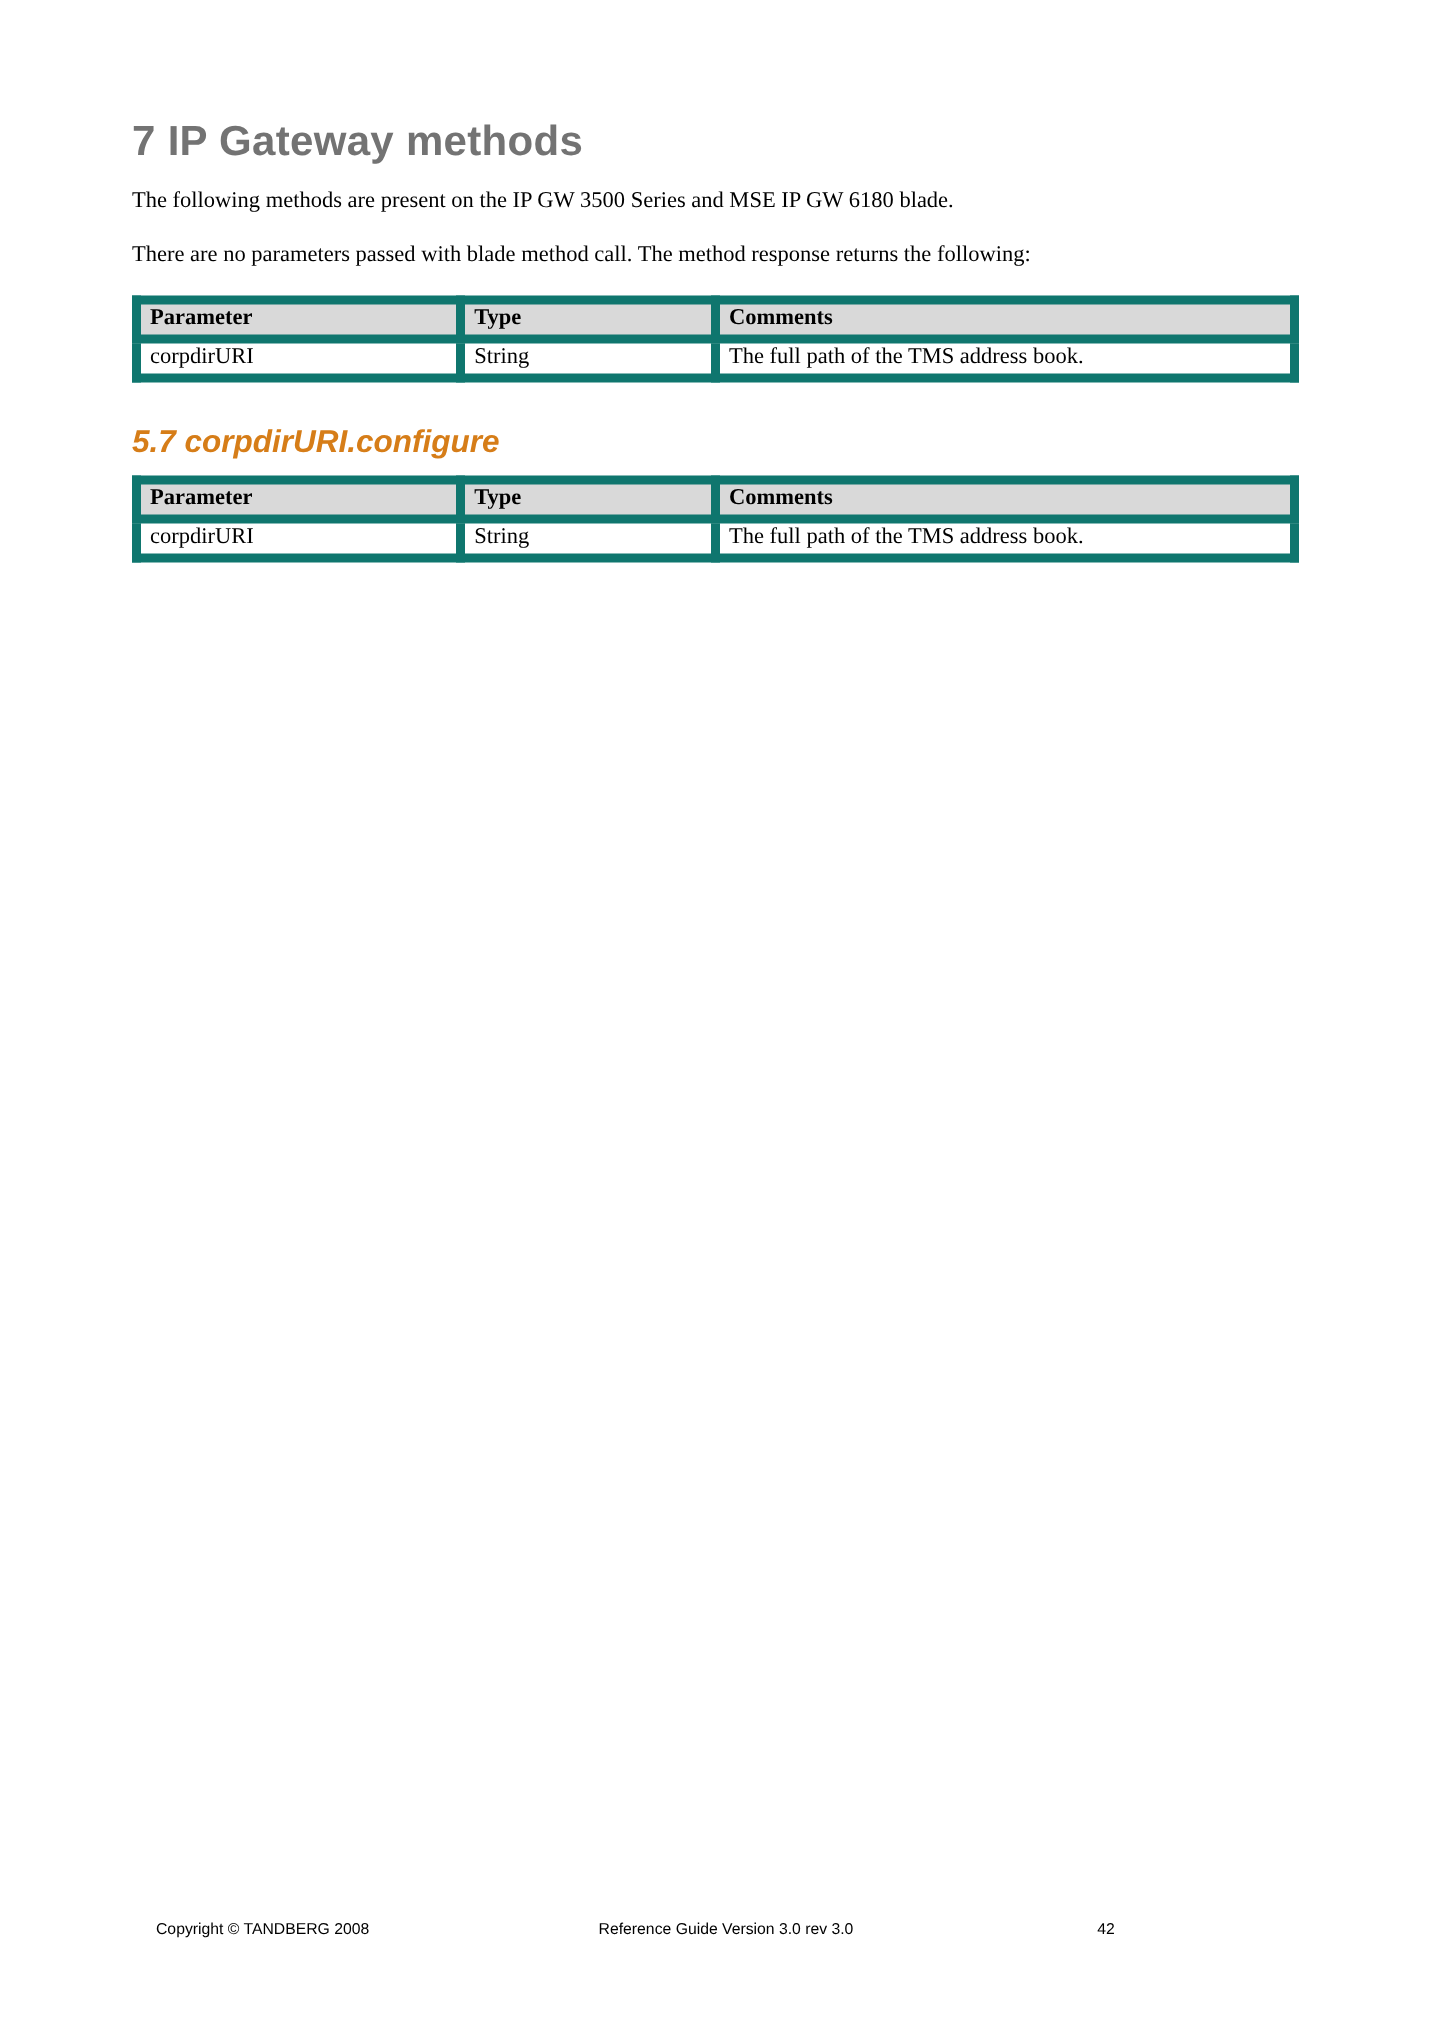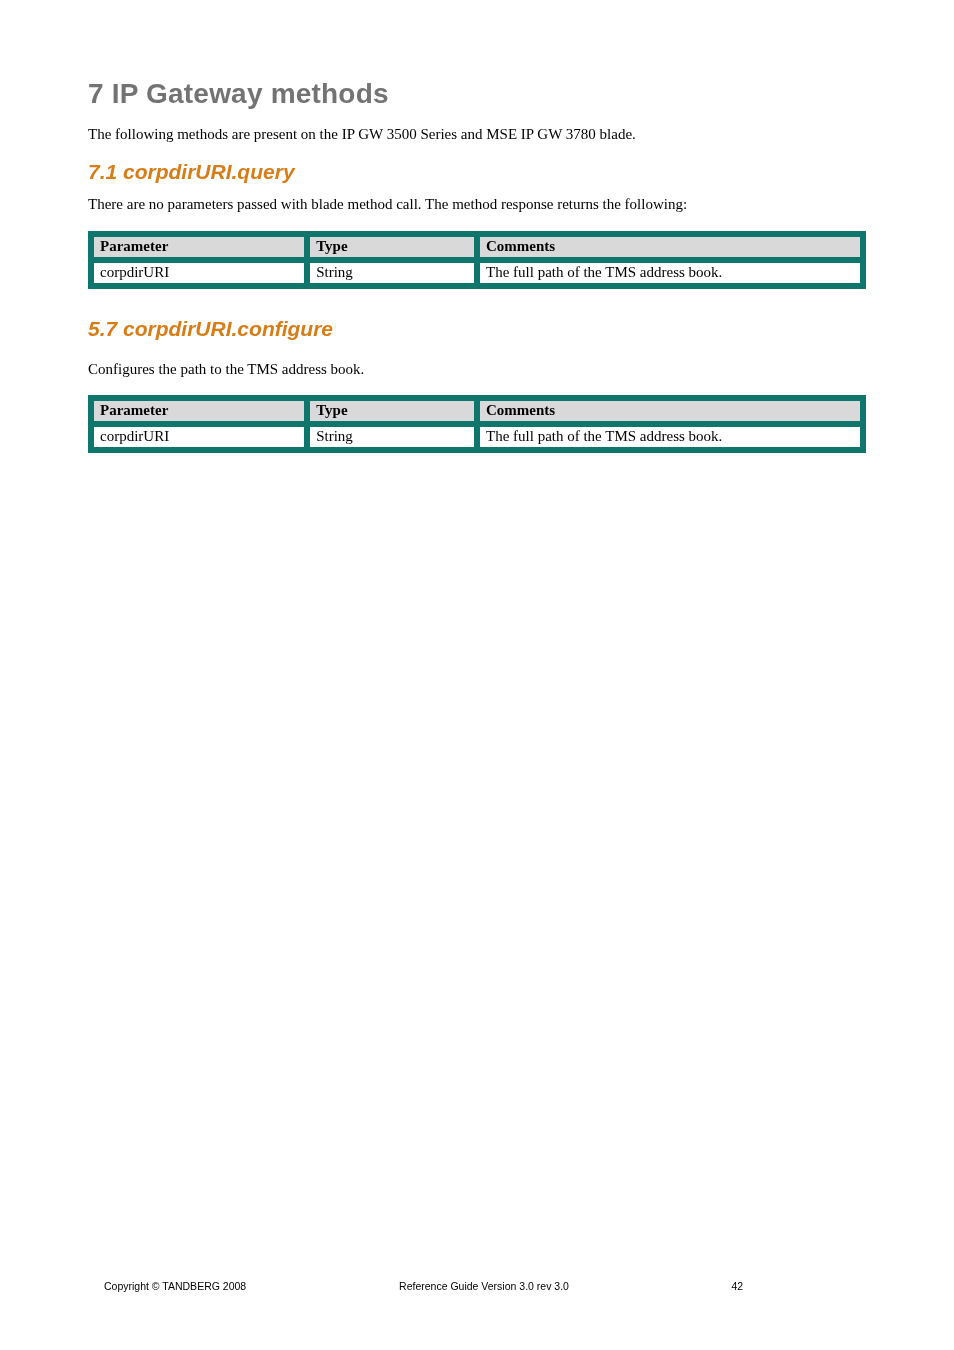--- a/index.html
+++ b/index.html
@@ -81,23 +81,22 @@
   .footer-center { flex: 1; text-align: center; }
   .footer-right { flex: 1; text-align: center; padding-right: 2px; }
 </style>
 </head>
 <body>
 
 <div class="page">
 
   <h1 class="h1">7  IP Gateway methods</h1>
 
-  <p class="body-text">The following methods are present on the IP GW 3500 Series and MSE IP GW 3780 blade.</p>
+  <p class="body-text">The following methods are present on the IP GW 3500 Series and MSE IP GW 6180 blade.</p>
 
-  <h2 class="h2">7.1  corpdirURI.query</h2>
   <p class="body-text">There are no parameters passed with blade method call. The method response returns the following:</p>
 
   <table class="param-table">
     <colgroup>
         <col class="col-param">
         <col class="col-type">
         <col class="col-comm">
       </colgroup>
     <tbody>
         <tr>
@@ -107,21 +106,20 @@
     </tr>
     <tr>
       <td>corpdirURI</td>
       <td>String</td>
       <td>The full path of the TMS address book.</td>
     </tr>
   </tbody>
     </table>
 
   <h2 class="h2">5.7  corpdirURI.configure</h2>
-  <p class="body-text" style="margin-top:18px;">Configures the path to the TMS address book.</p>
 
   <table class="param-table">
     <colgroup>
         <col class="col-param">
         <col class="col-type">
         <col class="col-comm">
       </colgroup>
     <tbody>
         <tr>
       <th>Parameter</th>

